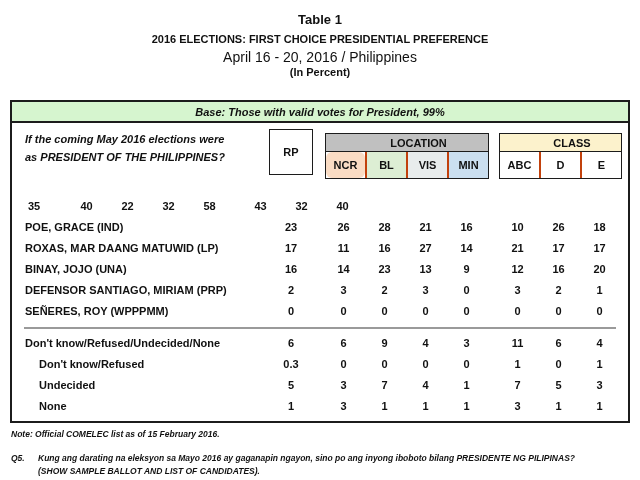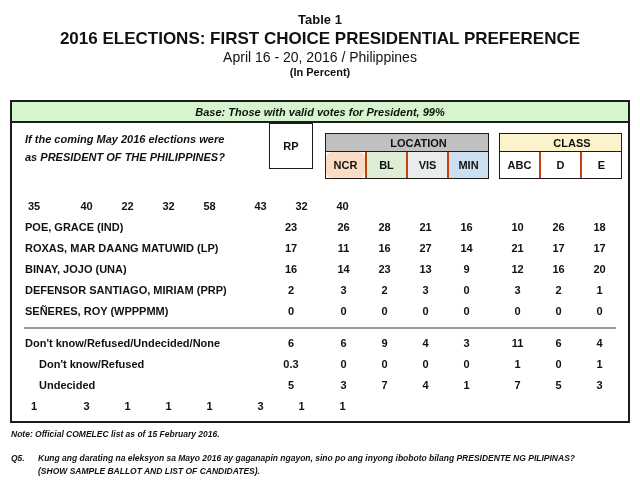--- a/index.html
+++ b/index.html
@@ -8,21 +8,21 @@
     width: 640px; height: 480px;
     background: #ffffff;
     font-family: "Liberation Sans", sans-serif;
     color: #111111;
     overflow: hidden;
   }
 
   
   .titleblock { text-align: center; padding-top: 11px; }
   .t-label  { font-size: 13px;   font-weight: bold; line-height: 18px; }
-  .t-title  { font-size: 17px; font-weight: bold; line-height: 20px; }
+  .t-title  { font-size: 11px; font-weight: bold; line-height: 20px; }
   .t-date   { font-size: 14px;   font-weight: normal; line-height: 16px; }
   .t-unit   { font-size: 11px;   font-weight: bold; line-height: 15px; }
 
   
   .frame {
     margin: 20px 0 0 10px;
     width: 620px;
     border: 2px solid #1c1c1c;
   }
 
@@ -34,21 +34,21 @@
   }
 
   
   .header-region { position: relative; height: 70px; }
   .question {
     position: absolute; left: 13px; top: 8px;
     font-size: 11px; font-weight: bold; font-style: italic;
     line-height: 17.5px; white-space: nowrap;
   }
   .rp-box {
-    position: absolute; left: 257px; top: 0;
+    position: absolute; left: 257px; top: 6px;
     width: 44px; height: 46px;
     border: 1px solid #1c1c1c;
     display: flex; align-items: center; justify-content: center;
     font-size: 11px; font-weight: bold;
     background: #ffffff;
   }
   .group { position: absolute; top: 10px; border: 1px solid #1c1c1c; }
   .loc-group { left: 313px; width: 164px; }
   .cls-group { left: 487px; width: 123px; }
   .group-h {
@@ -245,20 +245,21 @@
           <div class="num">3</div>
           <div class="num">7</div>
           <div class="num">4</div>
           <div class="num">1</div>
           <div class="gap"></div>
           <div class="num">7</div>
           <div class="num">5</div>
           <div class="num">3</div>
         </div>
         <div class="drow indent">
+          <div class="lbl">None</div>
           <div class="num rp">1</div>
           <div class="gap"></div>
           <div class="num">3</div>
           <div class="num">1</div>
           <div class="num">1</div>
           <div class="num">1</div>
           <div class="gap"></div>
           <div class="num">3</div>
           <div class="num">1</div>
           <div class="num">1</div>

